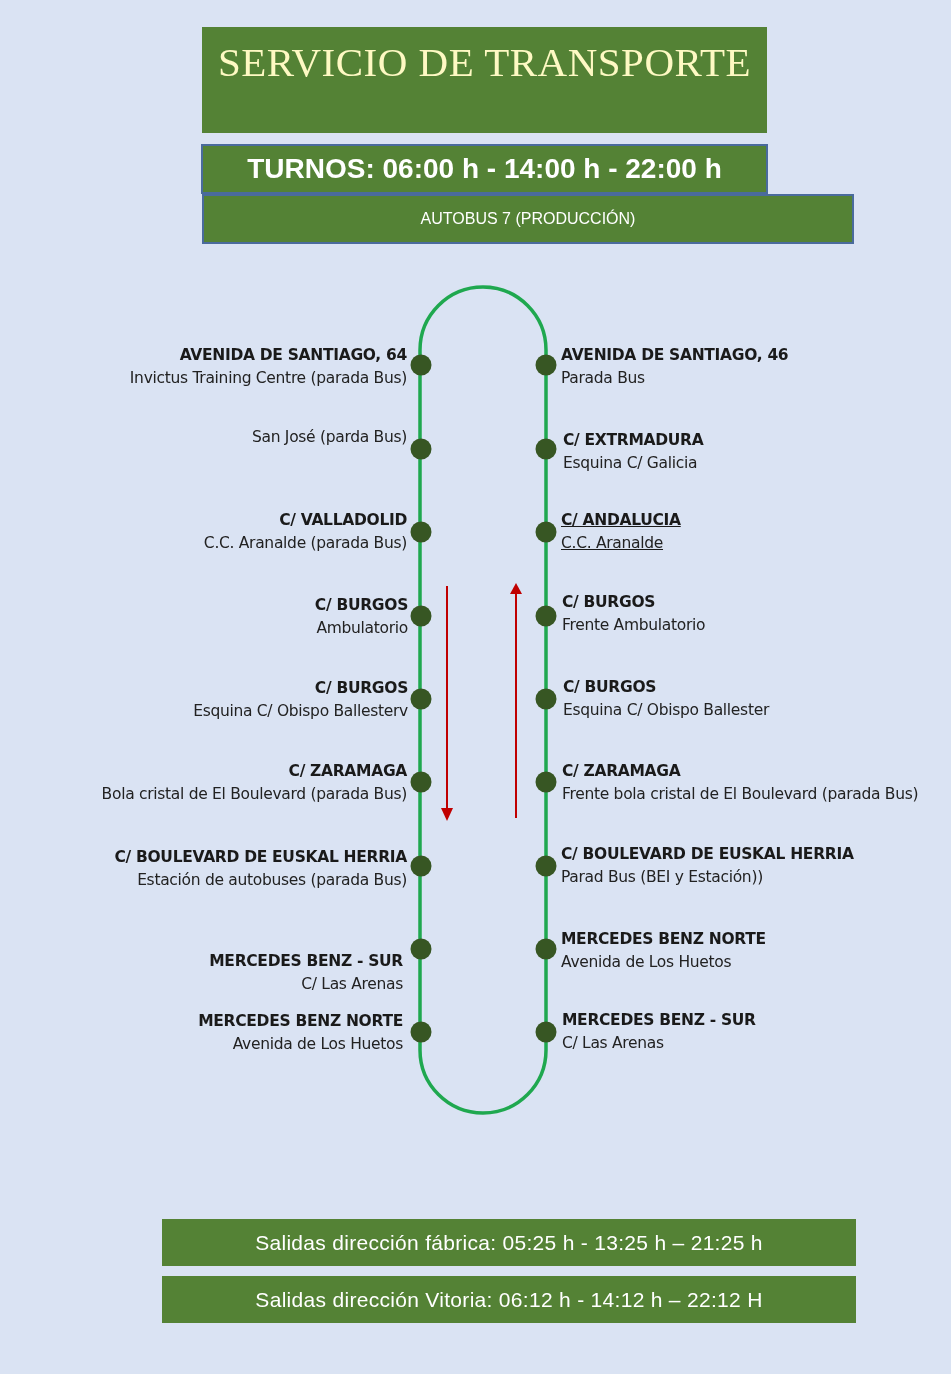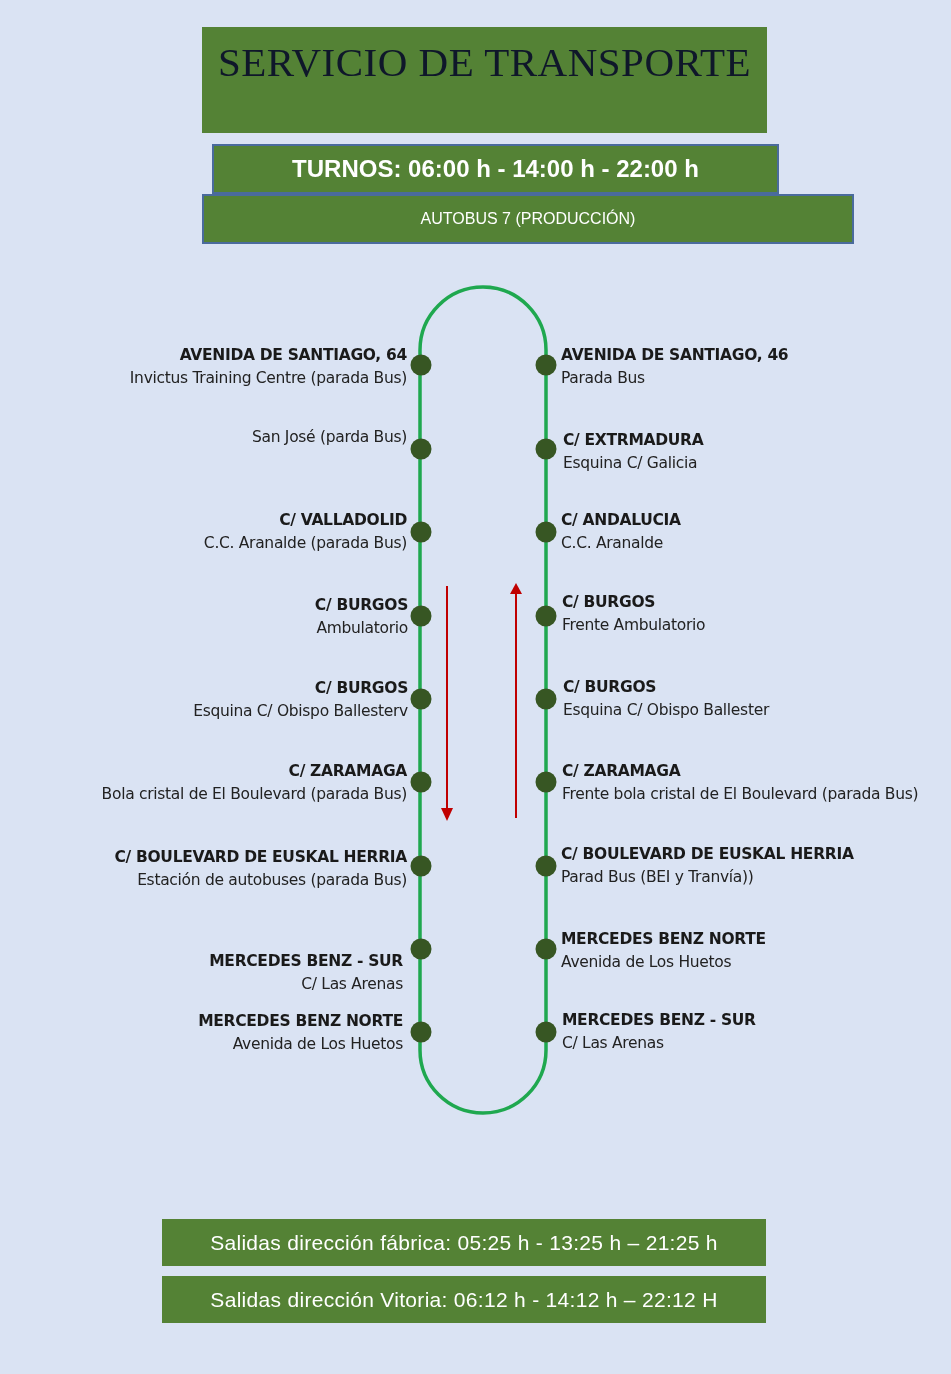--- a/index.html
+++ b/index.html
@@ -6,33 +6,33 @@
   body {
     width: 951px; height: 1374px;
     background: #dae3f3;
     position: relative;
     overflow: hidden;
     font-family: "Liberation Sans", "DejaVu Sans", sans-serif;
   }
   .banner-title {
     position: absolute; left: 202px; top: 27px; width: 565px; height: 106px;
     background: #548235;
-    color: #0f172a; text-align: center;
+    color: #fef9c3; text-align: center;
     font-family: "Liberation Serif", "DejaVu Serif", serif;
   }
   .banner-title .l1 { display: block; font-size: 41px; line-height: 44px; margin-top: 13px; letter-spacing: 0.5px; }
   .banner-title .l2 { display: block; font-size: 33px; line-height: 38px; margin-top: 4px; }
   .bar {
     position: absolute; background: #548235; color: #ffffff;
     text-align: center; box-sizing: border-box;
     border: 2px solid #4a6b9c;
   }
-  .bar-turnos { left: 212px; top: 144px; width: 567px; height: 50px; font-size: 24px; font-weight: bold; line-height: 46px; }
+  .bar-turnos { left: 201px; top: 144px; width: 567px; height: 50px; font-size: 28px; font-weight: bold; line-height: 46px; }
   .bar-bus { left: 202px; top: 194px; width: 652px; height: 50px; font-size: 16px; line-height: 46px; }
-  .bar-sal { left: 162px; width: 604px; height: 47px; font-size: 21px; line-height: 47px; border: none; letter-spacing: 0.3px; }
+  .bar-sal { left: 162px; width: 694px; height: 47px; font-size: 21px; line-height: 47px; border: none; letter-spacing: 0.3px; }
   .bar-sal1 { top: 1219px; }
   .bar-sal2 { top: 1276px; }
 
   svg.route { position: absolute; left: 0; top: 0; }
 
   .stop {
     position: absolute; width: 380px;
     font-family: "DejaVu Sans", sans-serif;
     color: #1a1a1a;
   }
@@ -119,39 +119,39 @@
 </div>
 
 <div class="stop right" style="left:561px; top:344px;">
   <span class="name">AVENIDA DE SANTIAGO, 46</span>
   <span class="desc">Parada Bus</span>
 </div>
 <div class="stop right" style="left:563px; top:429px;">
   <span class="name">C/ EXTRMADURA</span>
   <span class="desc">Esquina C/ Galicia</span>
 </div>
-<div class="stop right" style="left:561px; top:509px;">
+<div class="stop right" style="left:561px; top:509px;text-decoration:underline;">
   <span class="name">C/ ANDALUCIA</span>
   <span class="desc">C.C. Aranalde</span>
 </div>
 <div class="stop right" style="left:562px; top:591px;">
   <span class="name">C/ BURGOS</span>
   <span class="desc">Frente Ambulatorio</span>
 </div>
 <div class="stop right" style="left:563px; top:676px;">
   <span class="name">C/ BURGOS</span>
   <span class="desc">Esquina C/ Obispo Ballester</span>
 </div>
 <div class="stop right" style="left:562px; top:760px; width:385px;">
   <span class="name">C/ ZARAMAGA</span>
   <span class="desc">Frente bola cristal de El Boulevard (parada Bus)</span>
 </div>
 <div class="stop right" style="left:561px; top:843px;">
   <span class="name">C/ BOULEVARD DE EUSKAL HERRIA</span>
-  <span class="desc">Parad Bus (BEI y Tranvía))</span>
+  <span class="desc">Parad Bus (BEI y Estación))</span>
 </div>
 <div class="stop right" style="left:561px; top:928px;">
   <span class="name">MERCEDES BENZ NORTE</span>
   <span class="desc">Avenida de Los Huetos</span>
 </div>
 <div class="stop right" style="left:562px; top:1009px;">
   <span class="name">MERCEDES BENZ - SUR</span>
   <span class="desc">C/ Las Arenas</span>
 </div>
 

